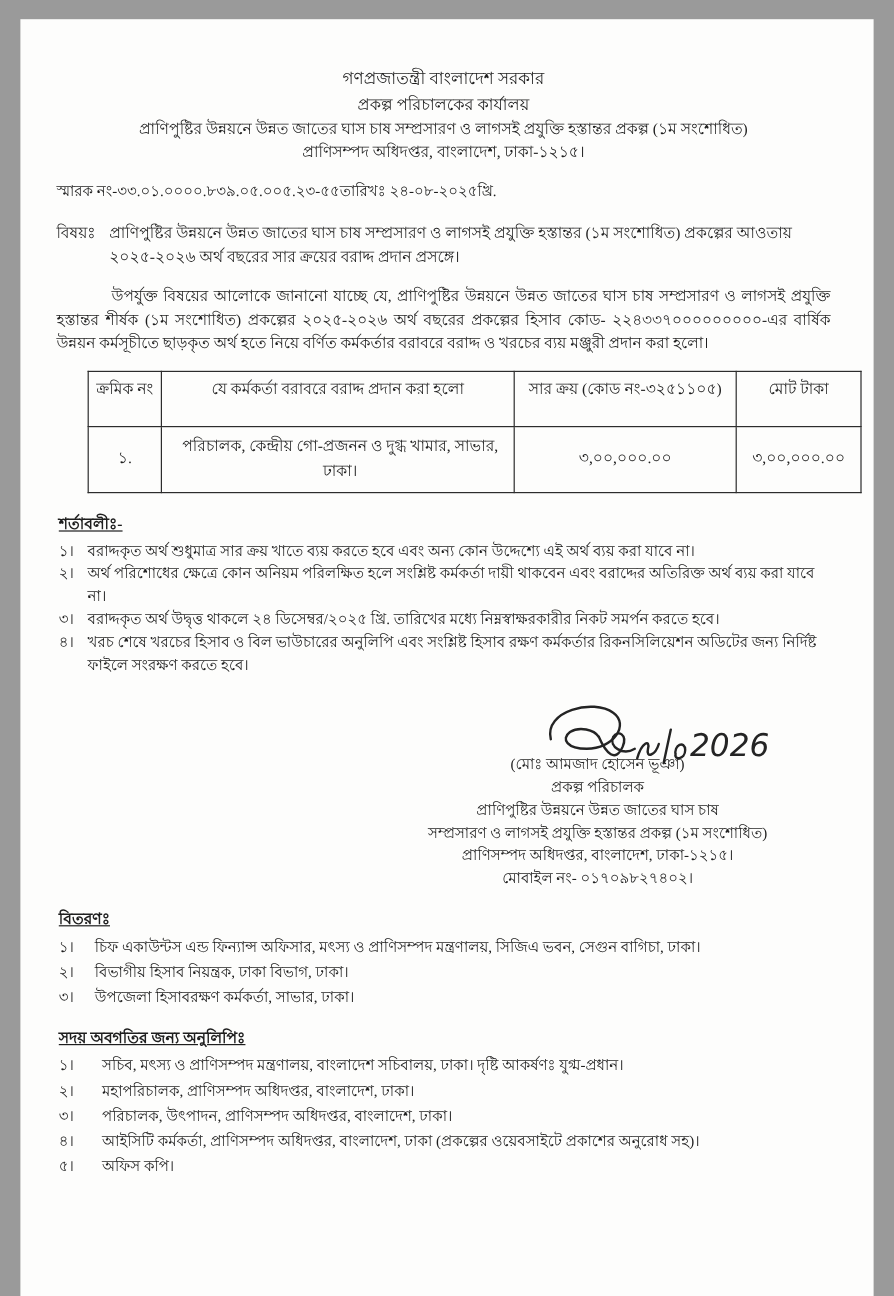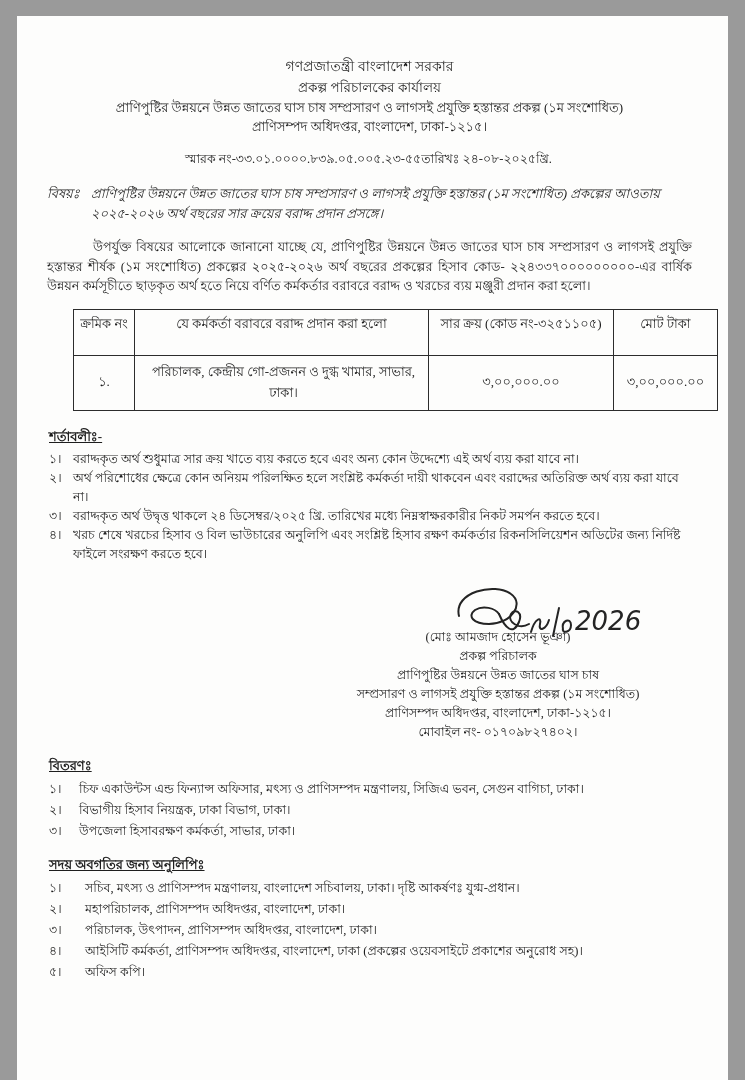--- a/index.html
+++ b/index.html
@@ -16,29 +16,29 @@
   }
   
   .letterhead { text-align:center; }
   .lh1 { font-size:14px; line-height:22px; }
   .lh2 { font-size:13.5px; line-height:20px; }
   .lh3 { font-size:13px; line-height:19px; }
   .lh4 { font-size:13px; line-height:19px; }
   
   .memo-row {
     margin-top:14px;
-    display:flex; justify-content:center;
+    display:flex; justify-content:flex-start;
     font-size:12.5px; line-height:18px;
   }
   .memo-row .date { padding-right:2px; }
   
   .subject {
     margin-top:16px;
     display:flex;
-    font-size:13px; line-height:20px;font-style:italic;
+    font-size:13px; line-height:20px;
   }
   .subject-label { flex:0 0 44px; }
   .subject-text { flex:1; }
   
   .body-para {
     margin:14px 0 0 0;
     font-size:12.8px; line-height:19.5px;
     text-align:justify;
     text-indent:46px;
   }

